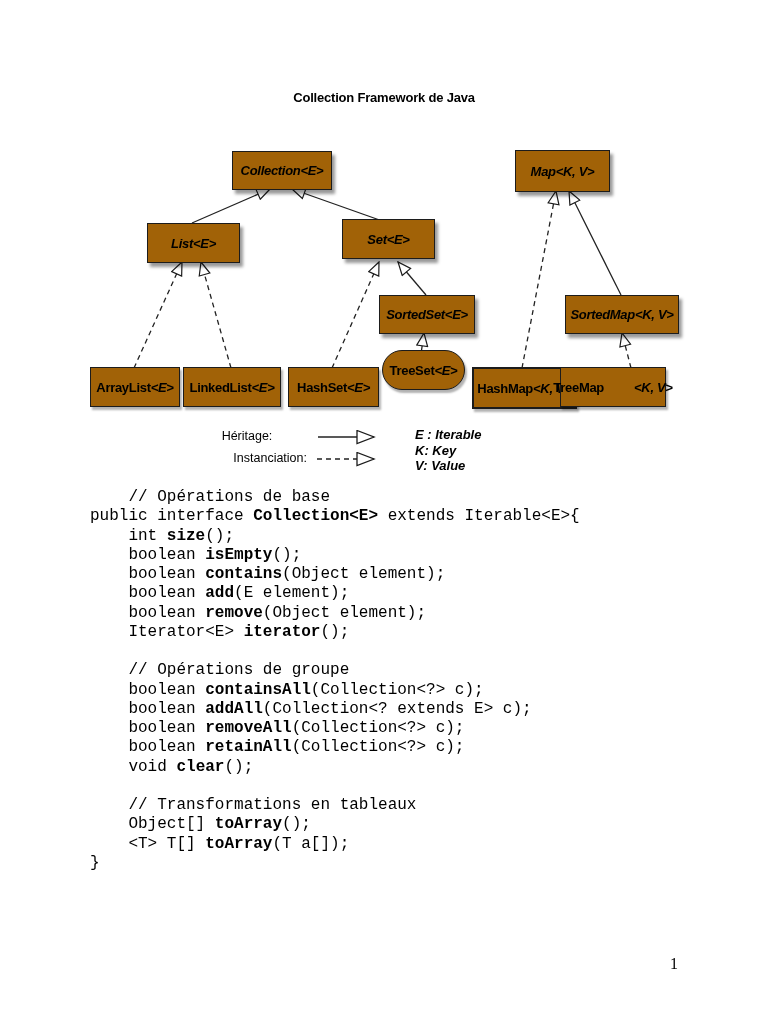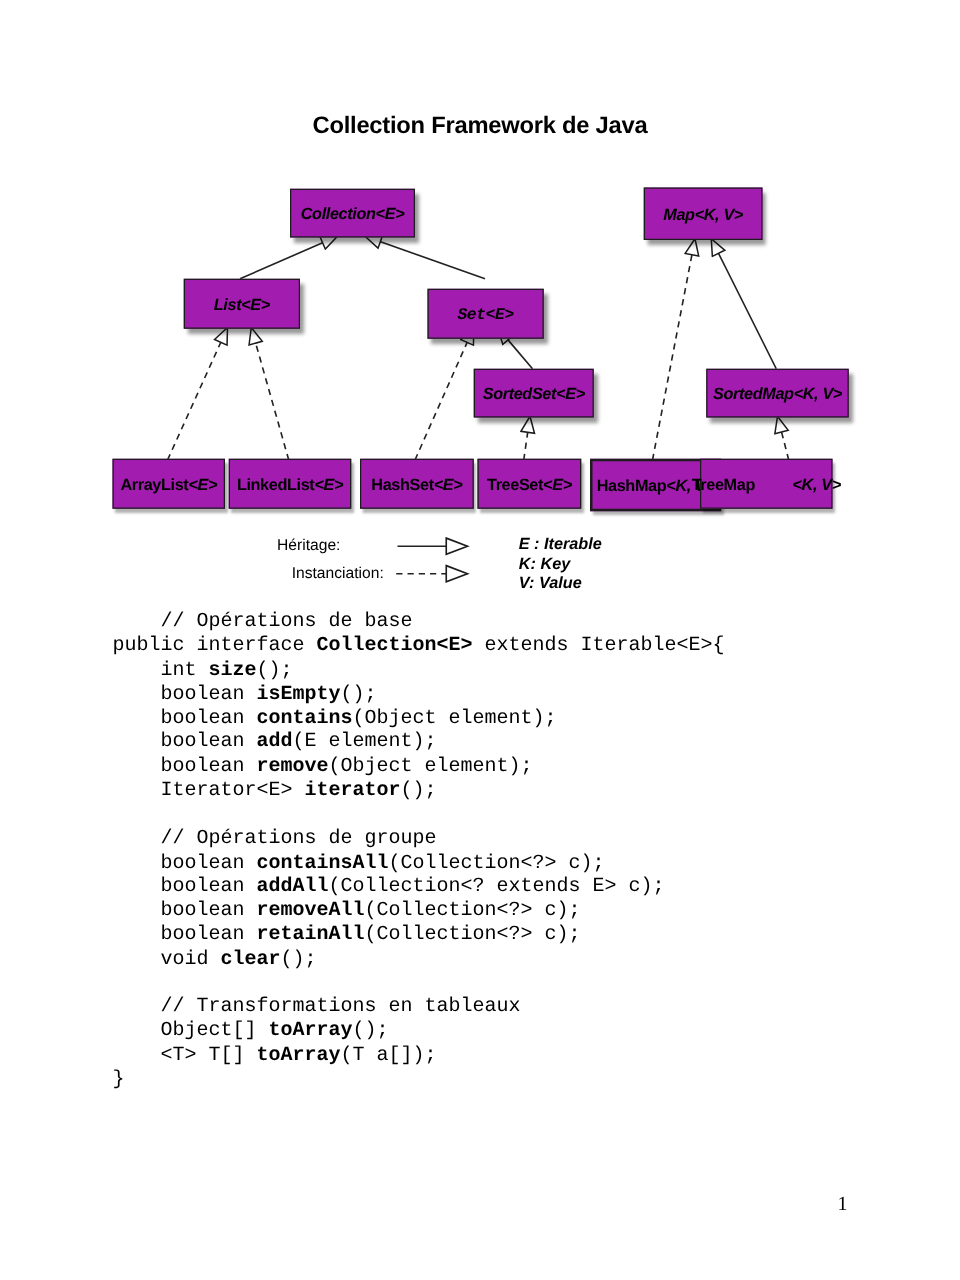--- a/index.html
+++ b/index.html
@@ -1,38 +1,38 @@
 <!DOCTYPE html>
 <html><head>
 <meta charset="utf-8">
 <style>
   html,body{margin:0;padding:0;background:#e8e8e8;}
   #page{position:relative;width:768px;height:1024px;background:#ffffff;overflow:hidden;
         font-family:"Liberation Sans",sans-serif;color:#000;}
   
   #title{position:absolute;left:0;top:90px;width:768px;text-align:center;
-         font-size:19px;font-weight:bold;letter-spacing:-0.2px;}
+         font-size:13px;font-weight:bold;letter-spacing:-0.2px;}
   
-  .dbox{position:absolute;background:#a21caf;border:1.5px solid #1c1c1c;z-index:2;
+  .dbox{position:absolute;background:#a16207;border:1.5px solid #1c1c1c;z-index:2;
         display:flex;align-items:center;justify-content:center;
         font-size:13px;font-weight:bold;letter-spacing:-0.3px;white-space:nowrap;}
   .iface{box-shadow:3px 4px 3px rgba(0,0,0,0.40);}
   .iface .bname,.iface .bparam{font-style:italic;}
   .cls{box-shadow:2px 3px 2px rgba(0,0,0,0.30);text-align:center;}
   .cls .bparam{font-style:italic;}
   #box-collection{left:232px;top:151px;width:98px;height:37px;}
   #box-map{left:515px;top:150px;width:93px;height:40px;}
   #box-list{left:147px;top:223px;width:91px;height:38px;}
-  #box-set{left:342px;top:231px;width:91px;height:38px;font-family:Liberation Mono, monospace;}
+  #box-set{left:342px;top:219px;width:91px;height:38px;}
   #box-sortedset{left:379px;top:295px;width:94px;height:37px;}
   #box-sortedmap{left:565px;top:295px;width:112px;height:37px;}
   #box-arraylist{left:90px;top:367px;width:88px;height:38px;}
   #box-linkedlist{left:183px;top:367px;width:96px;height:38px;}
   #box-hashset{left:288px;top:367px;width:89px;height:38px;}
-  #box-treeset{left:382px;top:367px;width:81px;height:38px;}
+  #box-treeset{left:382px;top:350px;width:81px;height:38px;border-radius:20px;}
   #box-hashmap{left:472px;top:367px;width:101px;height:38px;border-width:2px;}
   #box-treemap{left:560px;top:367px;width:104px;height:38px;gap:30px;}
   
   #edges{position:absolute;left:0;top:0;width:768px;height:1024px;z-index:1;pointer-events:none;}
   .edge{stroke:#222;stroke-width:1.3;fill:none;}
   .dashed{stroke-dasharray:5,4;}
   
   .legend-label{position:absolute;width:120px;text-align:right;font-size:12.5px;}
   #legend-heritage{left:187px;top:429px;text-align:center;}
   #legend-instanciation{left:187px;top:451px;}

